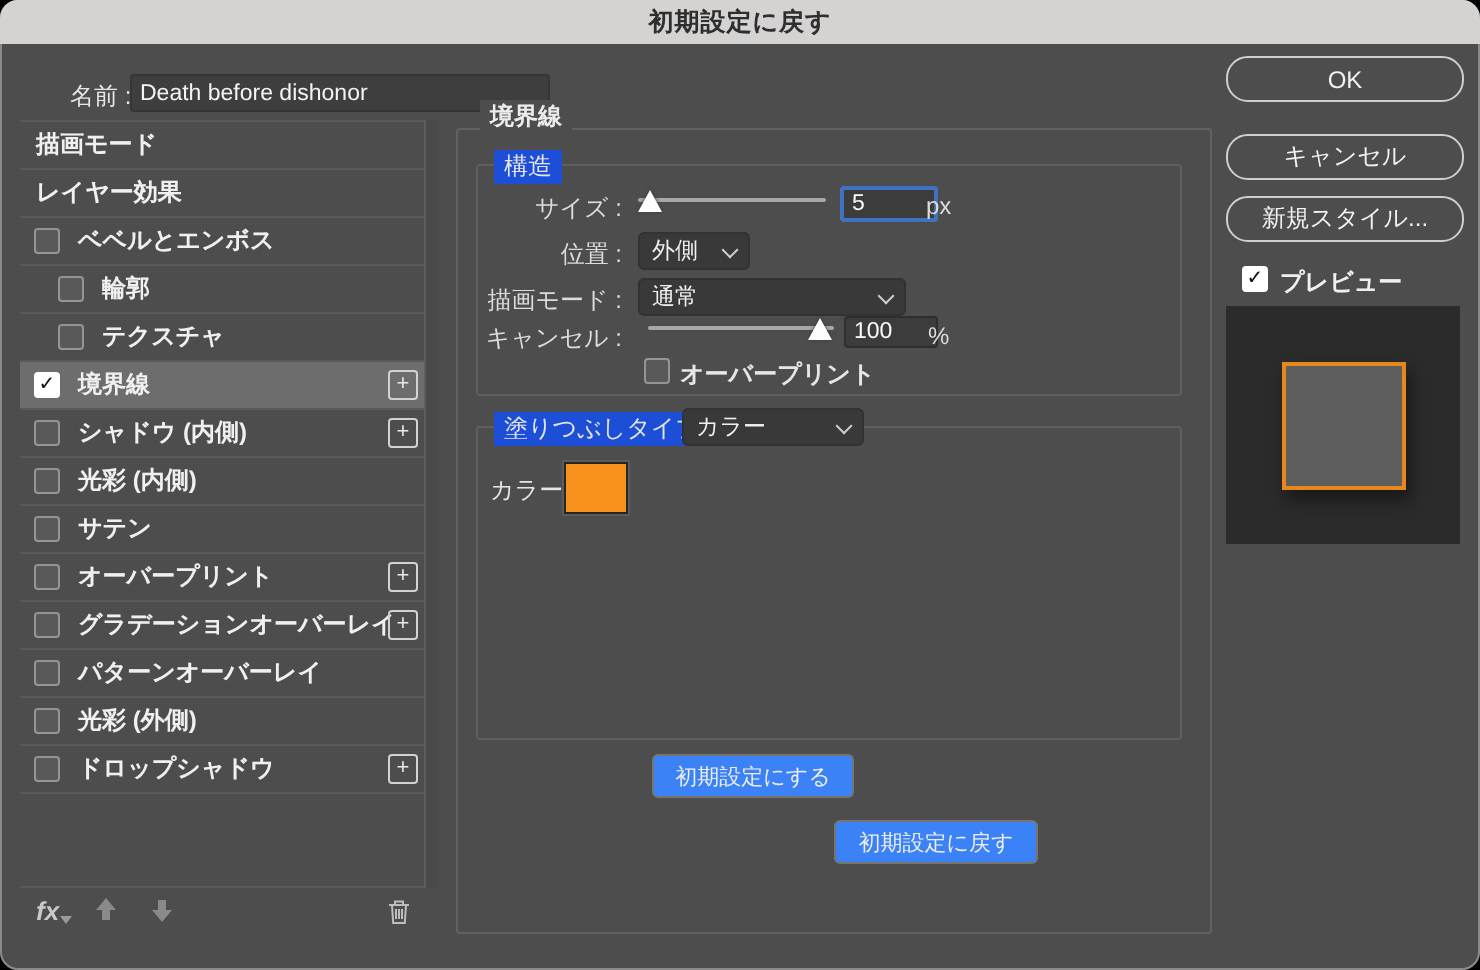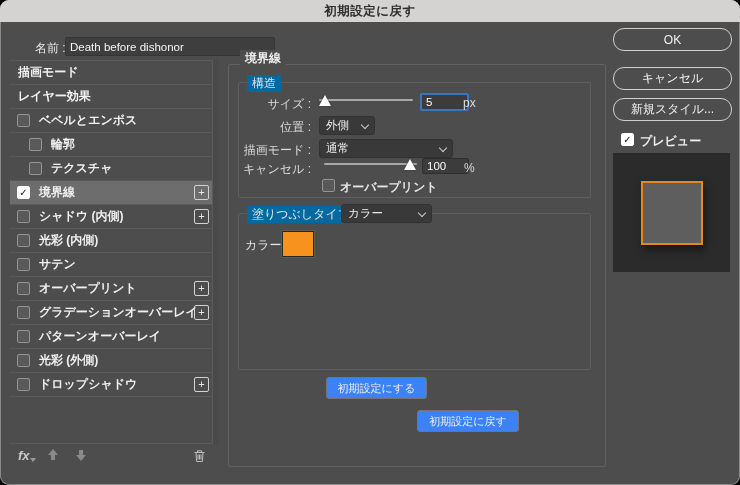--- a/index.html
+++ b/index.html
@@ -48,21 +48,21 @@
   .arrow.down::after{bottom:6px;}
   .trash{position:absolute;right:6px;top:5px;}
   
   .panel-outer{position:absolute;left:228px;top:64px;width:376px;height:401px;
                border:1px solid #626262;border-radius:2px;}
   .panel-title{position:absolute;left:240px;top:50px;background:#4d4d4d;padding:0 5px;
                font-size:12px;font-weight:700;color:#ececec;}
   .group{position:absolute;border:1px solid #5f5f5f;border-radius:2px;}
   .g-structure{left:238px;top:82px;width:351px;height:114px;}
   .g-fill{left:238px;top:213px;width:351px;height:155px;}
-  .legend{position:absolute;background:#0369a1;padding:0 5px;font-size:12px;color:#e4e4e4;}
+  .legend{position:absolute;background:#1d4ed8;padding:0 5px;font-size:12px;color:#e4e4e4;}
   .leg-structure{left:247px;top:75px;}
   .leg-filltype{left:247px;top:206px;}
   .r-label{position:absolute;width:81px;text-align:right;font-size:12px;color:#dcdcdc;}
   .dd{position:absolute;background:#393939;border:1px solid #323232;border-radius:3px;height:17px;
       color:#f0f0f0;font-size:11.5px;display:flex;align-items:center;padding-left:6px;}
   .chev{position:absolute;right:5px;top:5px;width:7px;height:7px;}
   .chev::before{content:"";display:block;width:5px;height:5px;border-right:1.6px solid #cdcdcd;
                 border-bottom:1.6px solid #cdcdcd;transform:rotate(45deg);}
   .numfield{position:absolute;width:37px;height:14px;background:#3c3c3c;border:1px solid #2e2e2e;
             border-radius:2px;color:#fafafa;font-size:11.5px;padding:0 4px;font-family:inherit;outline:none;}

